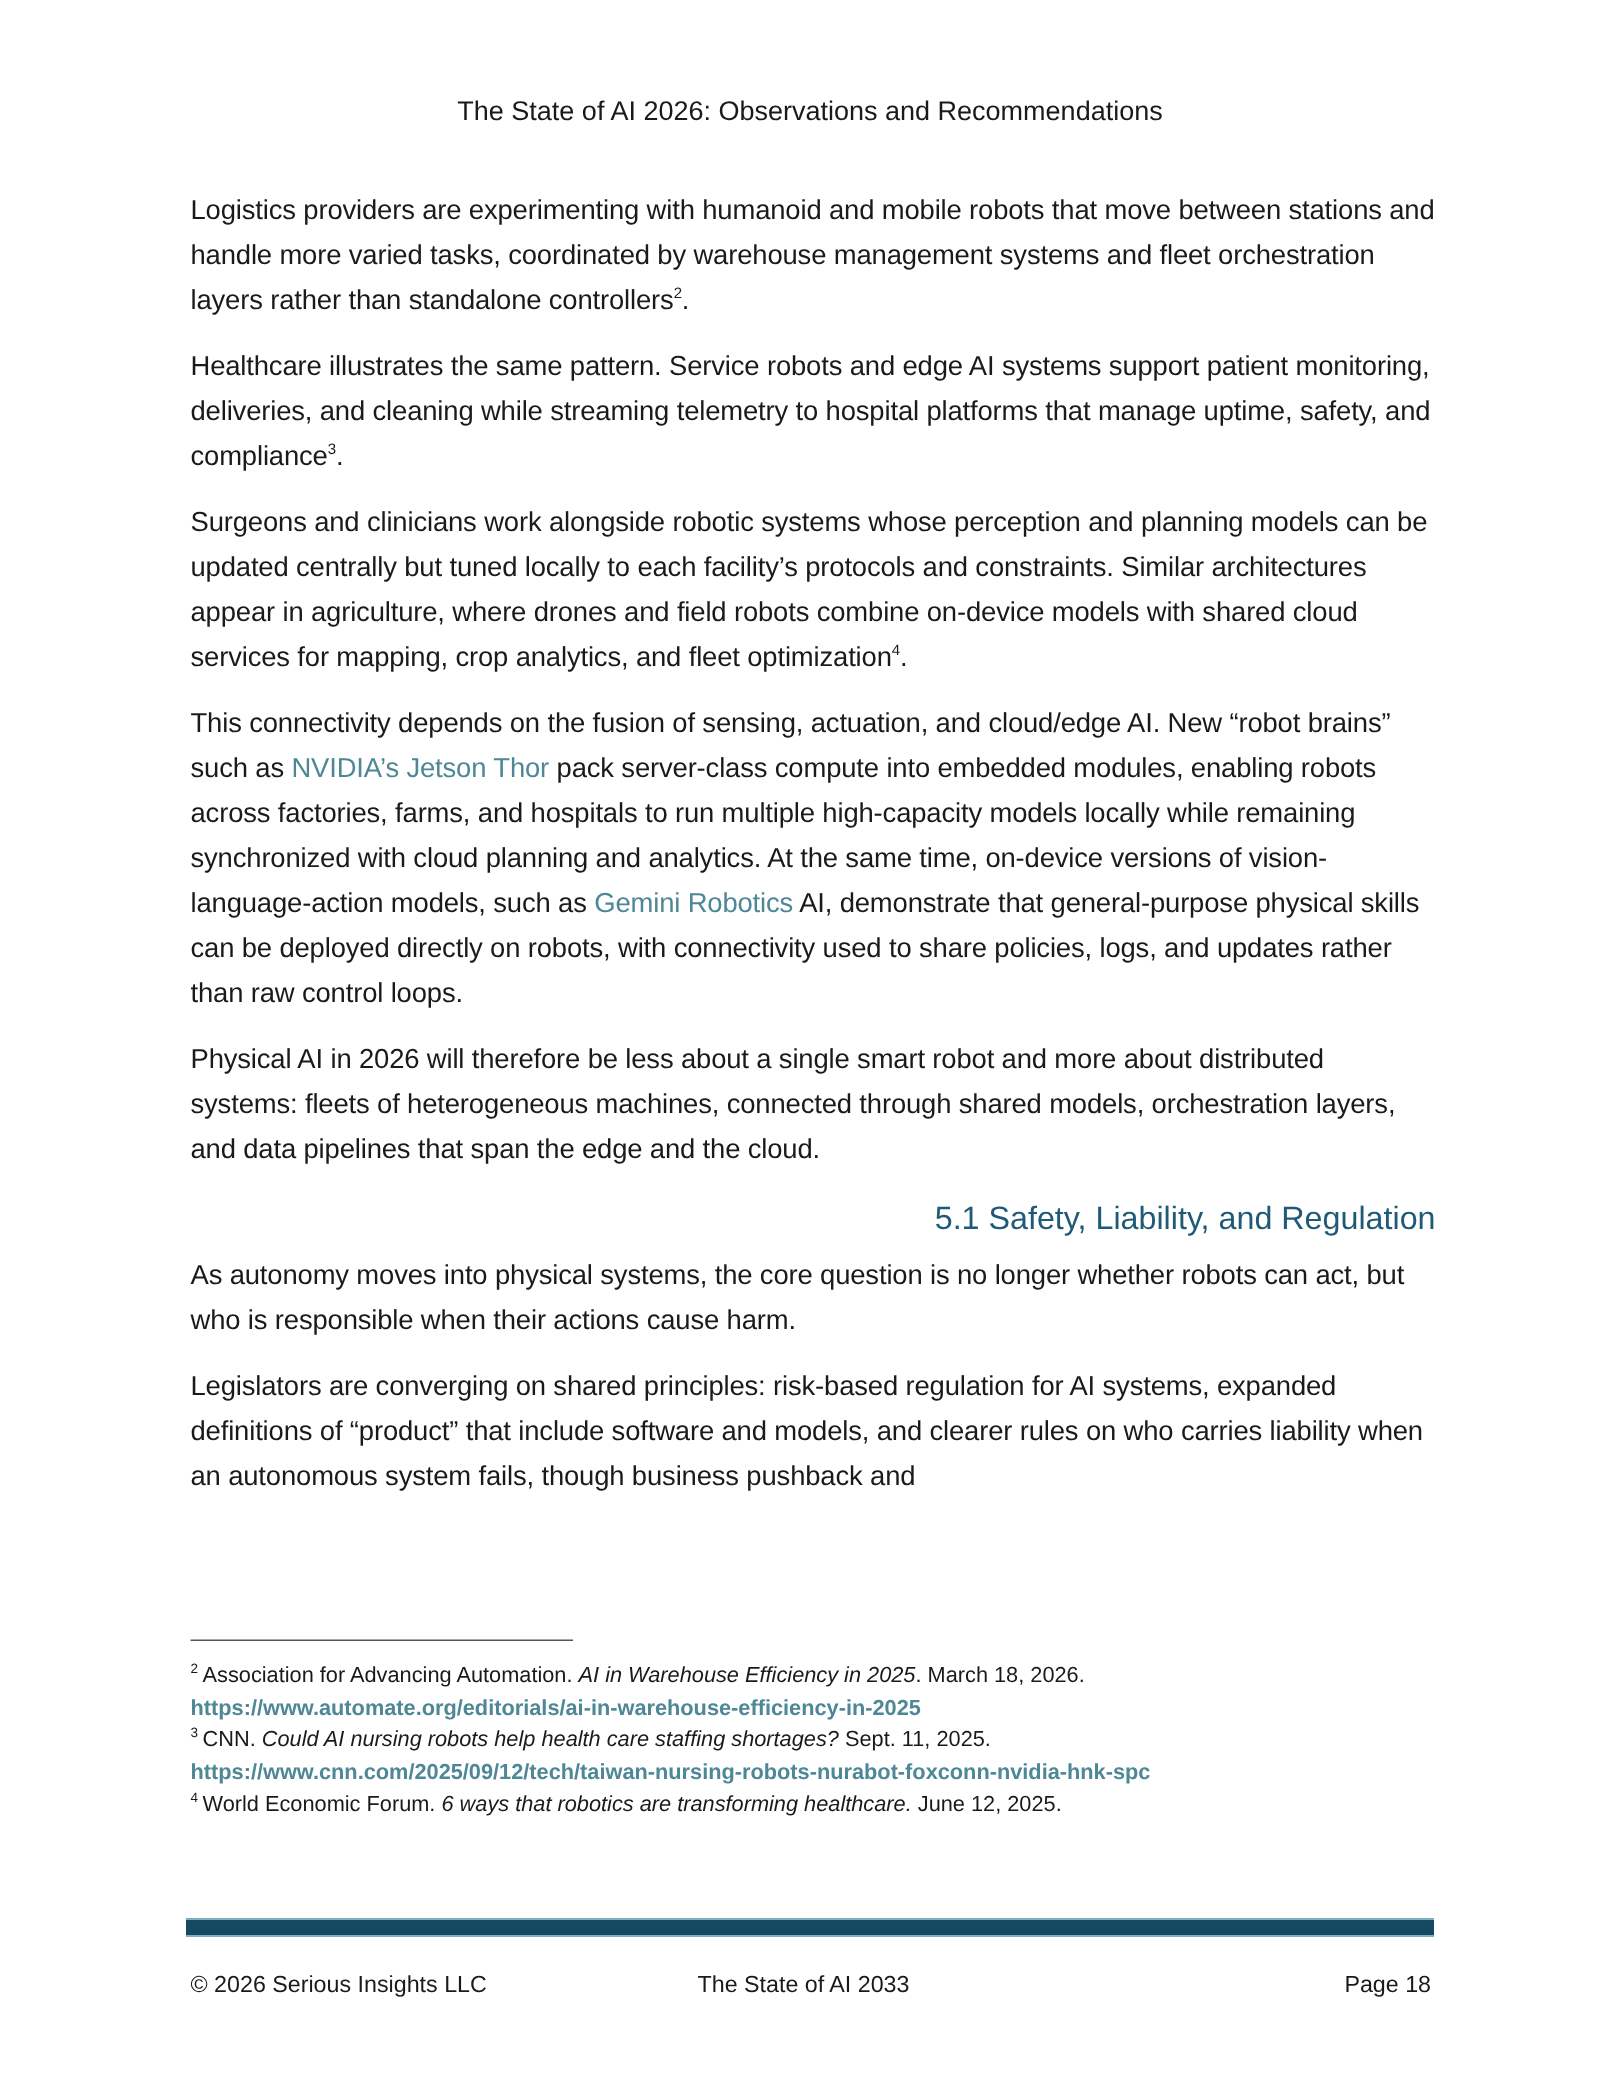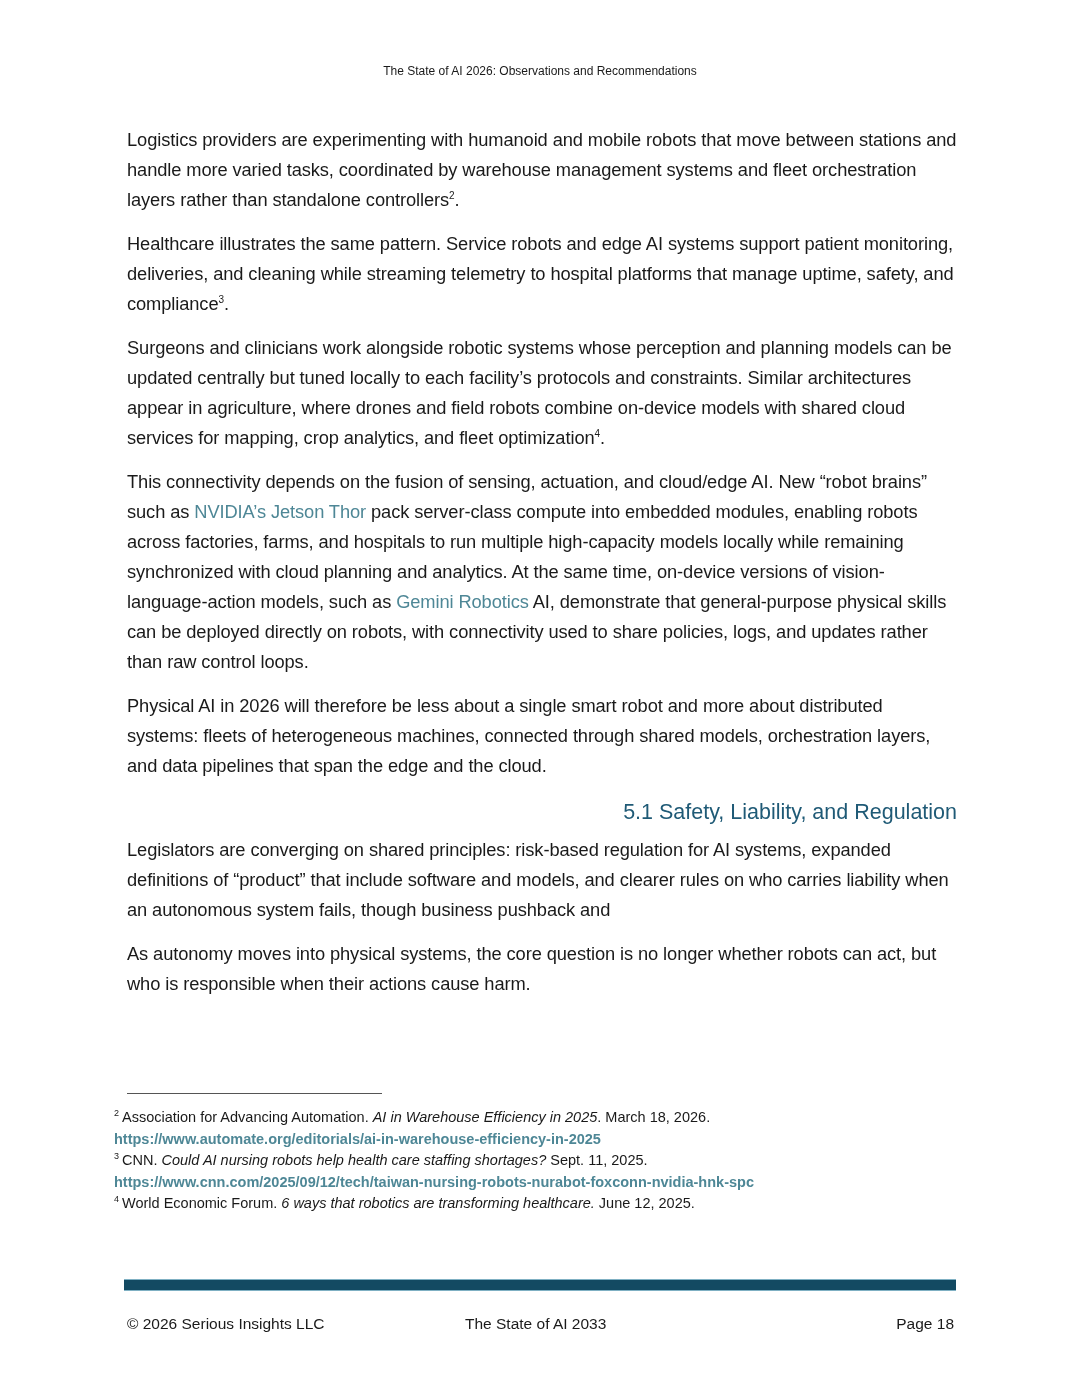--- a/index.html
+++ b/index.html
@@ -2,40 +2,40 @@
 <html><head>
   <meta charset="utf-8">
   <style>
     html, body { margin: 0; padding: 0; background: #ffffff; }
     body {
       width: 1080px; height: 1398px; position: relative; overflow: hidden;
       font-family: "Liberation Sans", sans-serif; color: #1a1a1a;
     }
     .running-head {
       position: absolute; top: 64px; left: 0; width: 1080px;
-      text-align: center; font-size: 12px; color: #1a1a1a;
+      text-align: center; font-size: 18px; color: #1a1a1a;
     }
     .body-text {
       position: absolute; top: 125px; left: 127px; width: 830px;
     }
     .body-text p {
       margin: 0 0 14px 0; font-size: 18.3px; line-height: 30px; letter-spacing: -0.1px;
     }
     .body-text a { color: #4e8796; text-decoration: none; }
     sup { font-size: 10px; vertical-align: super; line-height: 0; }
     h2.section-heading {
       margin: 16px 0 8px 0; font-weight: normal; font-size: 21.5px;
       color: #1f5a76; line-height: 30px; text-align: right;
     }
     .fn-rule {
       position: absolute; top: 1093px; left: 127px; width: 255px; height: 1px;
       background: #555;
     }
     .footnotes {
-      position: absolute; top: 1107px; left: 114px; width: 830px;
+      position: absolute; top: 1107px; left: 127px; width: 830px;
       font-size: 14.5px; line-height: 21.5px; color: #1a1a1a;
     }
     .footnotes .fn-line { white-space: nowrap; }
     .footnotes .fn-num { font-size: 9px; vertical-align: super; line-height: 0; margin-right: 3px; }
     .footnotes .fn-url { color: #4e8796; text-decoration: none; font-weight: bold; }
     .footnotes em { font-style: italic; }
     .footer-bar {
       position: absolute; top: 1279px; left: 124px; width: 832px; height: 10px;
       background: #134a62; border-top: 1px solid #7fb0c3; border-bottom: 1px solid #7fb0c3;
     }
@@ -58,23 +58,23 @@
   <p><span>Healthcare illustrates the same pattern. Service robots and edge AI systems support patient monitoring, deliveries, and cleaning while streaming telemetry to hospital platforms that manage uptime, safety, and compliance</span><sup>3</sup><span>.</span></p>
 
   <p><span>Surgeons and clinicians work alongside robotic systems whose perception and planning models can be updated centrally but tuned locally to each facility’s protocols and constraints. Similar architectures appear in agriculture, where drones and field robots combine on-device models with shared cloud services for mapping, crop analytics, and fleet optimization</span><sup>4</sup><span>.</span></p>
 
   <p><span>This connectivity depends on the fusion of sensing, actuation, and cloud/edge AI. New “robot brains” such as </span><a href="#">NVIDIA’s Jetson Thor</a><span> pack server-class compute into embedded modules, enabling robots across factories, farms, and hospitals to run multiple high-capacity models locally while remaining synchronized with cloud planning and analytics.  At the same time, on-device versions of vision-language-action models, such as </span><a href="#">Gemini Robotics</a><span> AI, demonstrate that general-purpose physical skills can be deployed directly on robots, with connectivity used to share policies, logs, and updates rather than raw control loops.</span></p>
 
   <p><span>Physical AI in 2026 will therefore be less about a single smart robot and more about distributed systems: fleets of heterogeneous machines, connected through shared models, orchestration layers, and data pipelines that span the edge and the cloud.</span></p>
 
   <h2 class="section-heading">5.1 Safety, Liability, and Regulation</h2>
 
+  <p><span>As autonomy moves into physical systems, the core question is no longer whether robots can act, but who is responsible when their actions cause harm.</span></p>
+
   <p><span>Legislators are converging on shared principles: risk-based regulation for AI systems, expanded definitions of “product” that include software and models, and clearer rules on who carries liability when an autonomous system fails, though business pushback and</span></p>
-
-  <p><span>As autonomy moves into physical systems, the core question is no longer whether robots can act, but who is responsible when their actions cause harm.</span></p>
 </div>
 
 <div class="fn-rule"></div>
 
 <div class="footnotes">
   <div class="fn-line"><span class="fn-num">2</span><span>Association for Advancing Automation. </span><em>AI in Warehouse Efficiency in 2025</em><span>. March 18, 2026.</span></div>
   <div class="fn-line"><a href="#" class="fn-url">https://www.automate.org/editorials/ai-in-warehouse-efficiency-in-2025</a></div>
 
   <div class="fn-line"><span class="fn-num">3</span><span>CNN. </span><em>Could AI nursing robots help health care staffing shortages?</em><span> Sept. 11, 2025.</span></div>
   <div class="fn-line"><a href="#" class="fn-url">https://www.cnn.com/2025/09/12/tech/taiwan-nursing-robots-nurabot-foxconn-nvidia-hnk-spc</a></div>

